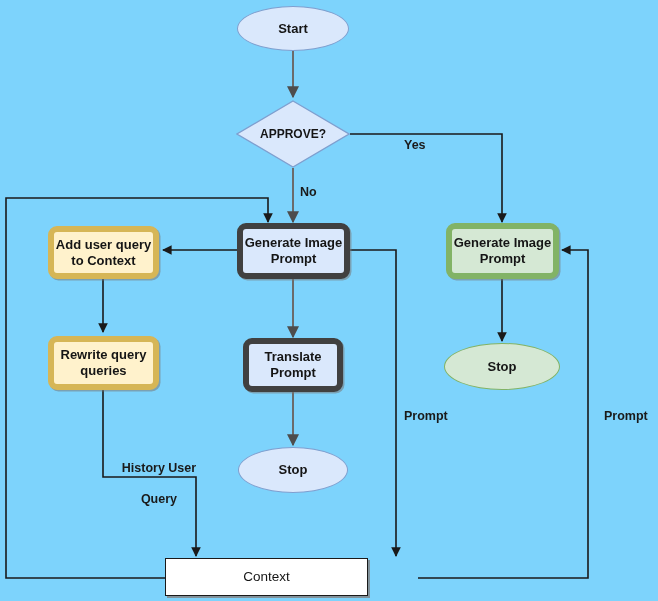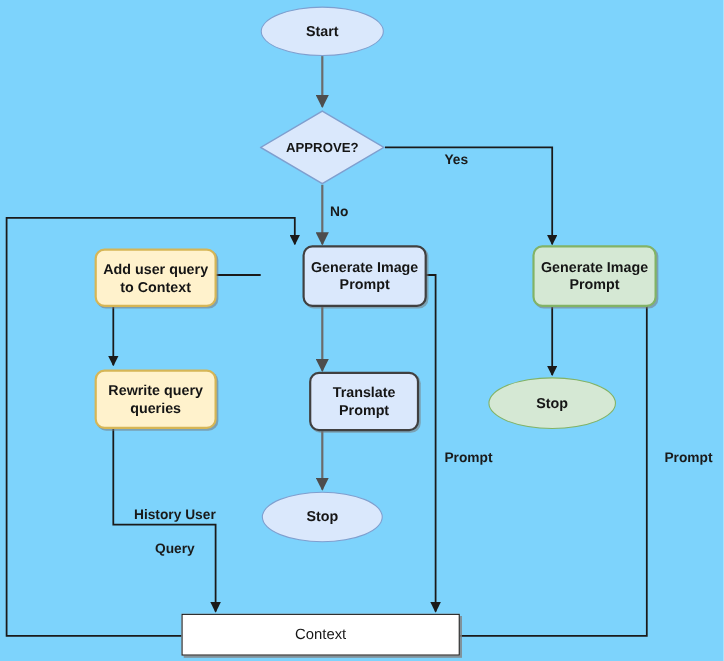--- a/index.html
+++ b/index.html
@@ -31,24 +31,23 @@
     text-align: center;
     font-weight: bold;
     font-size: 13px;
     color: #151515;
     line-height: 1.22;
     box-sizing: border-box;
     z-index: 3;
   }
   .node-rect {
     border-radius: 9px;
-    border: 2px solid #404040;
+    border: 6px solid #404040;
     background: #dae8fc;
     box-shadow: 1.5px 1.5px 0 0 rgba(120,120,120,0.55);
-    margin-left: 38px;
   }
   .node-rect.yellow {
     background: #fff2cc;
     border-color: #d6b656;
   }
   .node-rect.green {
     background: #d5e8d4;
     border-color: #82b366;
   }
   .node-ellipse {
@@ -184,21 +183,21 @@
     <span>
       <span>Generate Image</span><br>
       <span>Prompt</span>
     </span>
   </div>
 
   <div class="node node-ellipse green" style="left:444px; top:343px; width:116px; height:47px;">
     <span>Stop</span>
   </div>
 
-  <div class="node node-plain" style="left:165px; top:558px; width:253px; height:38px;">
+  <div class="node node-plain" style="left:165px; top:558px; width:203px; height:38px;">
     <span>Context</span>
   </div>
 
   <div class="edge-label" style="left:404px; top:138px;">Yes</div>
 
   <div class="edge-label" style="left:300px; top:185px;">No</div>
 
 
   <div class="edge-label ctr" style="left:106px; top:445px; width:92px;">
     <span>History User</span><br>

